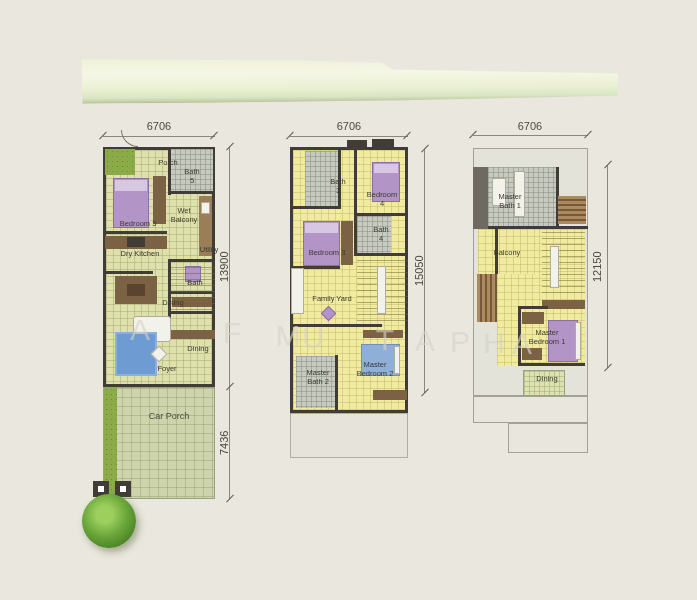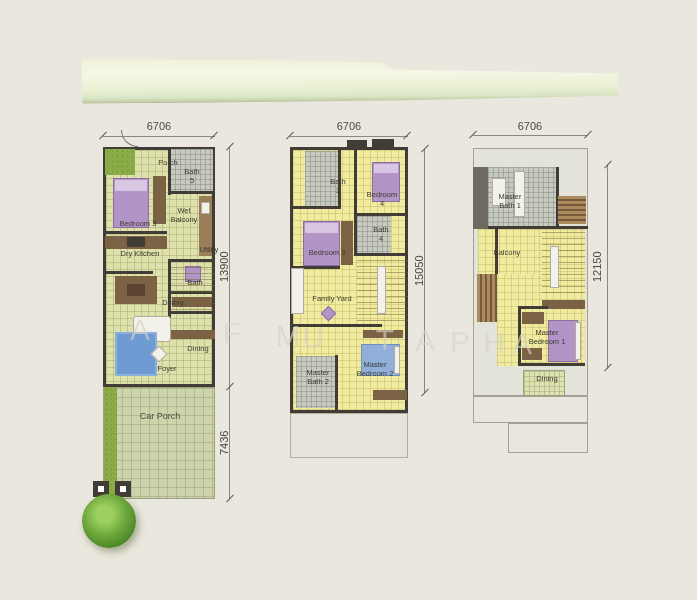--- a/index.html
+++ b/index.html
@@ -46,21 +46,21 @@
   .bedblue{background:#8fafd8;border:1px solid #6f8fc0;box-sizing:border-box;}
   .rug{background:#6f9bd3;border:2px solid #8cb0dc;box-sizing:border-box;}
   .grass{background-color:#8aab47;background-image:radial-gradient(rgba(100,140,45,.9) 20%,transparent 21%);background-size:5px 5px;}
   .tree{background:radial-gradient(circle at 42% 38%,#9ccf5e 0 18%,#6aa63a 48%,#4c8527 75%,#3d6e1f 100%);
         border-radius:50%;box-shadow:3px 4px 7px rgba(80,95,50,.45);}
   .post{background:#fff;border:5px solid #413d36;box-sizing:border-box;}
   .arc{border-left:1px solid #77746a;border-bottom:1px solid #77746a;border-bottom-left-radius:100%;}
   
   .lbl{position:absolute;font-size:7.5px;line-height:1.2;color:#3b3a31;text-align:center;
        white-space:pre-line;transform:translate(-50%,-50%);}
-  .lblbig{font-size:9px;color:#4a4a40;}
+  .lblbig{font-size:9px;color:#4a4a40;padding-left:18px;}
   .dim{position:absolute;font-size:11px;color:#4c4940;text-align:center;}
   .vdim{writing-mode:vertical-rl;transform:rotate(180deg);display:flex;align-items:center;justify-content:center;}
   .dl{position:absolute;background:#8a877c;}
   .tk{position:absolute;width:10px;height:1px;background:#5f5c52;transform:rotate(-45deg);}
   
   .wm{position:absolute;font-size:30px;color:rgba(213,210,199,.62);transform:translate(-50%,-50%);z-index:40;}
   
   #banner{position:absolute;left:82px;top:56px;width:536px;height:46px;transform:rotate(-.4deg);
     clip-path:polygon(0 3%,40% 9%,56% 15%,58% 30%,100% 42%,100% 90%,60% 97%,0 100%);
     background:linear-gradient(180deg,#eef1d6 0%,#f5f7e6 35%,#eaf0d2 70%,#d8e6c4 88%,#c2cba6 97%,#a9a98c 100%);}

